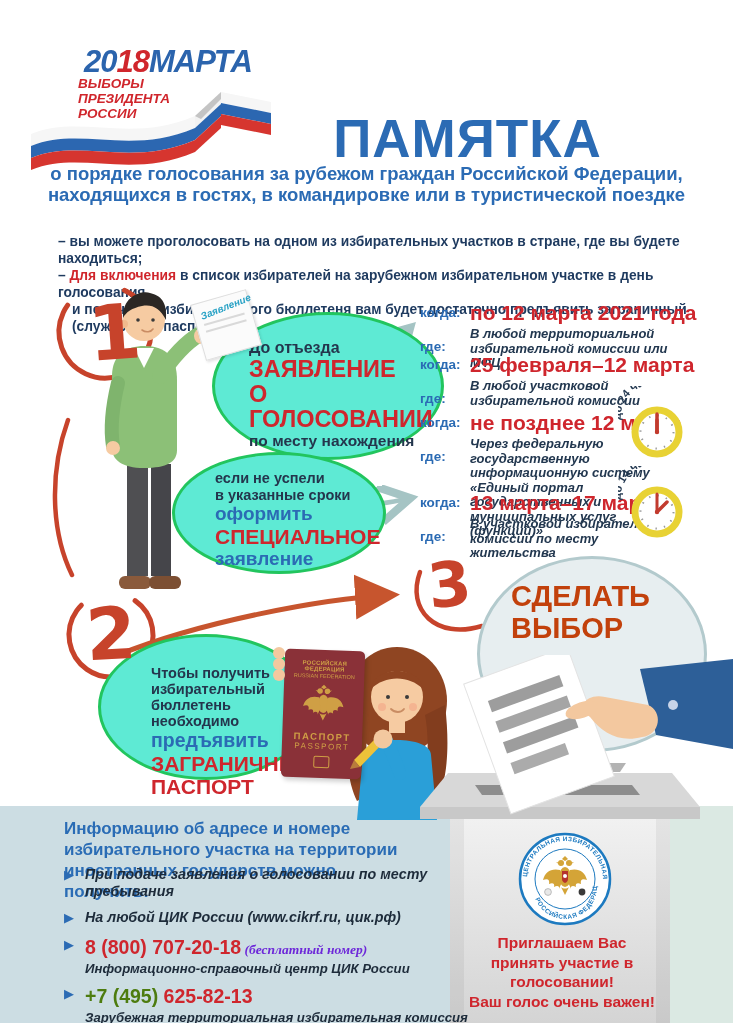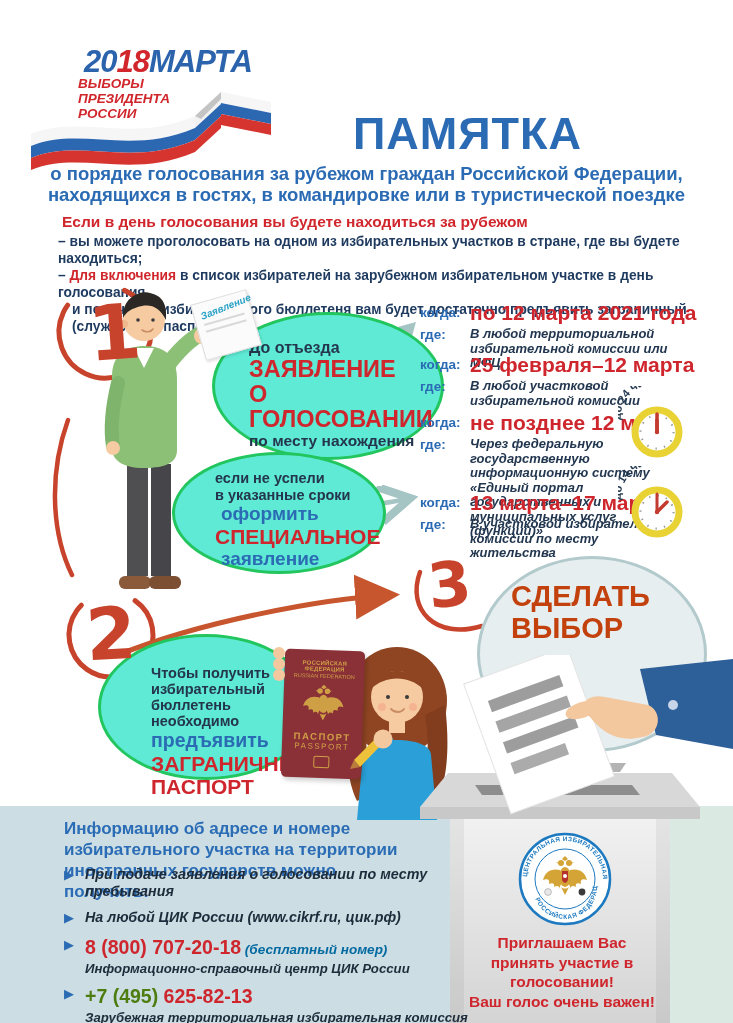--- a/index.html
+++ b/index.html
@@ -3,53 +3,53 @@
 <meta charset="utf-8">
 <style>
   html,body{margin:0;padding:0;background:#fff;}
   .poster{position:relative;width:733px;height:1023px;background:#fff;overflow:hidden;
           font-family:"Liberation Sans","DejaVu Sans",sans-serif;}
   .abs{position:absolute;}
   
   .logo-date{left:84px;top:44px;font-size:31px;font-style:italic;font-weight:600;color:#2b64ad;letter-spacing:-1px;}
   .logo-date .d18{color:#d0262c;font-weight:800;}
   .logo-elect{left:78px;top:76px;color:#d0262c;font-weight:800;font-style:italic;font-size:13.5px;line-height:15px;}
-  .title{left:240px;top:108px;width:455px;text-align:center;color:#2b6bb4;font-weight:800;font-size:45px;letter-spacing:1px;}
+  .title{left:240px;top:108px;width:455px;text-align:center;color:#2b6bb4;font-weight:800;font-size:53px;letter-spacing:1px;}
   .subtitle{left:0;top:163px;width:733px;text-align:center;color:#2b6bb4;font-weight:800;font-size:18.5px;line-height:21px;}
   
   .intro-h{left:62px;top:213px;color:#d0262c;font-weight:800;font-size:15.5px;}
   .intro{left:58px;top:233px;width:640px;color:#1e3a5f;font-weight:700;font-size:13.8px;line-height:17px;}
   .intro .red{color:#d0262c;}
   .intro .ind{margin-left:14px;}
   
   .bubble{border-radius:50%;background:#5eead4;border:3px solid #22c55e;box-sizing:border-box;}
   .bub1{left:212px;top:312px;width:232px;height:148px;padding:24px 0 0 34px;}
   .bub1 .l1{color:#24364d;font-weight:800;font-size:16px;}
   .bub1 .l2{color:#2b6bb4;font-weight:800;font-size:21px;line-height:23px;}
   .bub1 .l3,.bub1 .l4{color:#cf262d;font-weight:800;font-size:23.5px;line-height:25px;}
   .bub1 .l5{color:#24364d;font-weight:800;font-size:15.5px;}
   .bub2{left:172px;top:452px;width:214px;height:122px;padding:15px 0 0 40px;}
   .bub2 .l1,.bub2 .l2{color:#24364d;font-weight:800;font-size:14.5px;line-height:16.5px;}
-  .bub2 .l3,.bub2 .l5{color:#2b6bb4;font-weight:800;font-size:19px;line-height:22px;margin-left:6px;}
+  .bub2 .l3,.bub2 .l5{color:#2b6bb4;font-weight:800;font-size:19px;line-height:22px;}
   .bub2 .l4{color:#cf262d;font-weight:800;font-size:21px;line-height:23px;}
   .bub3{left:98px;top:634px;width:216px;height:146px;padding:28px 0 0 50px;}
   .bub3 .l1,.bub3 .l2,.bub3 .l3{color:#24364d;font-weight:800;font-size:14.5px;line-height:16px;}
   .bub3 .l4{color:#2b6bb4;font-weight:800;font-size:19.5px;line-height:23px;}
   .bub3 .l5,.bub3 .l6{color:#cf262d;font-weight:800;font-size:21px;line-height:23px;}
   .circ3{left:477px;top:556px;width:230px;height:196px;border-radius:50%;background:#e7eef0;border:3px solid #b3cacd;box-sizing:border-box;}
   .circ3-txt{left:511px;top:580px;color:#c2410c;font-weight:800;font-size:29px;line-height:32px;}
   
   .stepnum{color:#c7432b;font-weight:800;font-family:"DejaVu Sans","Liberation Sans",sans-serif;}
   .n1{left:88px;top:288px;font-size:76px;transform:rotate(-4deg);}
   .n2{left:86px;top:592px;font-size:72px;transform:rotate(-3deg);}
   .n3{left:428px;top:548px;font-size:62px;transform:rotate(-6deg);}
   
   .entry{display:grid;grid-template-columns:48px 1fr;column-gap:2px;width:285px;}
   .entry .lab{color:#2b6bb4;font-weight:800;font-size:13.5px;padding-top:5px;}
-  .entry .lab2{color:#2b6bb4;font-weight:800;font-size:13.5px;padding-top:2px;}
+  .entry .lab2{color:#2b6bb4;font-weight:800;font-size:13.5px;padding-top:2px;margin-top:12px;}
   .entry .when{color:#cf262d;font-weight:800;font-size:21px;line-height:25px;white-space:nowrap;}
   .entry .where{color:#22374f;font-style:italic;font-weight:600;font-size:13px;line-height:14.5px;max-width:205px;padding-top:2px;}
   
   .paper{left:197px;top:296px;width:56px;height:56px;background:#fbfbfb;border:1px solid #ddd;
          transform:rotate(-16deg);box-shadow:1px 2px 3px rgba(0,0,0,.12);}
   .paper span{display:block;transform:rotate(-6deg);color:#2ba3c6;font-style:italic;font-weight:700;font-size:10px;margin:5px 0 0 6px;}
   .paper i{display:block;height:2px;background:#d9d9d9;margin:5px 7px 0 7px;}
   
   .passport{left:283px;top:650px;width:80px;height:128px;background:#8a3138;border-radius:5px;transform:rotate(2deg);
             text-align:center;color:#cf9f45;box-shadow:2px 3px 5px rgba(0,0,0,.2);}
@@ -61,21 +61,21 @@
   
   .panel{left:0;top:806px;width:733px;height:217px;background:#ccdde3;}
   .strip{left:670px;top:806px;width:63px;height:217px;background:#dbe9e3;}
   .foot-h{left:64px;top:818px;width:352px;color:#2a6cb5;font-weight:800;font-size:17px;line-height:21px;}
   .bullets{left:64px;top:866px;width:410px;}
   .b-row{display:flex;gap:11px;margin-bottom:9px;}
   .b-mark{color:#2b6bb4;font-size:13px;line-height:18px;}
   .b-text{color:#1d2b3a;font-style:italic;font-weight:700;font-size:14.3px;line-height:17px;}
   .b-phone-red{color:#cf262d;font-weight:800;font-size:19.5px;}
   .b-phone-blue{color:#4d7c0f;font-weight:800;font-size:19.5px;}
-  .b-note{color:#0369a1;font-style:italic;font-weight:700;font-size:13.5px;}
+  .b-note{color:#6d28d9;font-style:italic;font-weight:700;font-size:13.5px;font-family:Liberation Serif, serif;}
   .b-sub{color:#1d2b3a;font-style:italic;font-weight:700;font-size:13.2px;margin-top:2px;}
   .invite{left:452px;top:933px;width:220px;text-align:center;color:#cf262d;font-weight:800;font-size:15.5px;line-height:19.5px;}
 </style>
 </head>
 <body>
 
 <div class="poster">
 
   <svg class="abs" style="left:25px;top:86px;" width="250" height="95" viewBox="0 0 250 95">
     <polygon points="170,30 196,6 196,18 170,42" fill="#f2f2f2"></polygon>
@@ -95,21 +95,20 @@
     <div>ВЫБОРЫ</div>
     <div>ПРЕЗИДЕНТА</div>
     <div>РОССИИ</div>
   </div>
   <div class="abs title">ПАМЯТКА</div>
   <div class="abs subtitle">
     <div>о порядке голосования за рубежом граждан Российской Федерации,</div>
     <div>находящихся в гостях, в командировке или в туристической поездке</div>
   </div>
 
-  <div class="abs intro-h">Если в день голосования вы будете находиться за рубежом</div>
   <div class="abs intro">
     <div>–  вы можете проголосовать на одном из избирательных участков в стране, где вы будете находиться;</div>
     <div><span>–  </span><span class="red">Для включения</span><span> в список избирателей на зарубежном избирательном участке в день голосования</span></div>
     <div class="ind">и получения избирательного бюллетеня вам будет достаточно предъявить заграничный (служебный) паспорт.</div>
   </div>
 
   <svg class="abs" style="left:0;top:0;" width="733" height="1023" viewBox="0 0 733 1023">
     <defs>
       <marker id="tealhead" markerWidth="9" markerHeight="9" refX="6" refY="4" orient="auto">
         <path d="M0,0 L7,4 L0,8" fill="none" stroke="#a5c4c4" stroke-width="1.8"></path>

